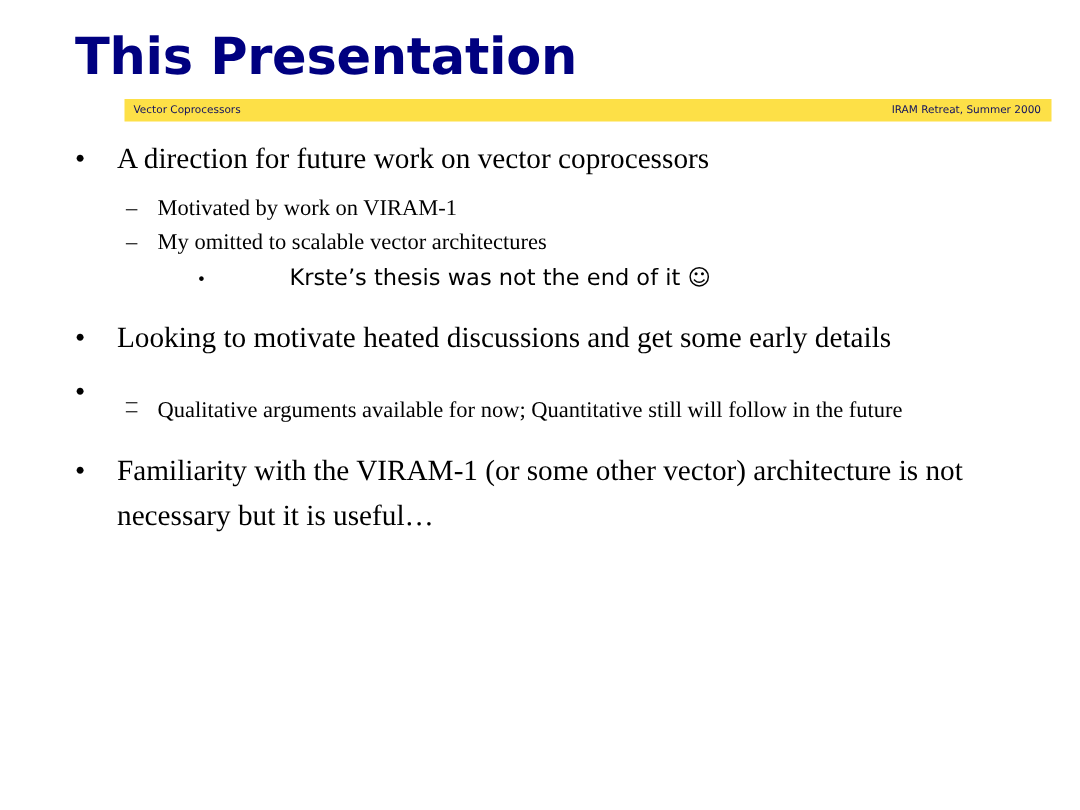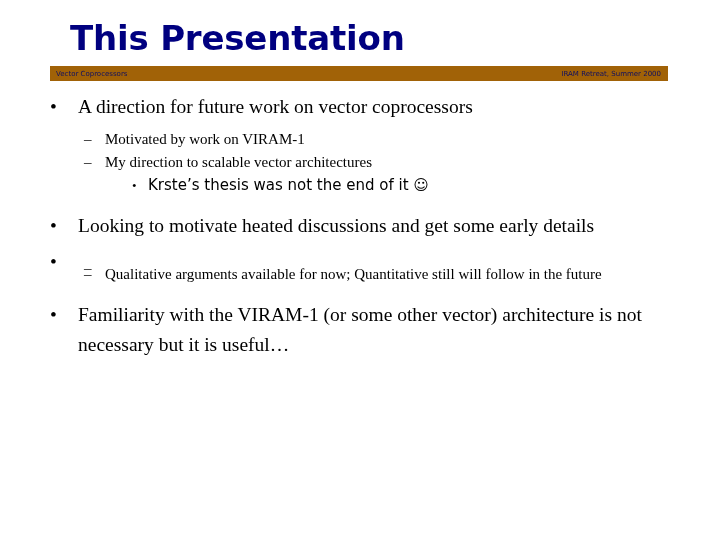--- a/index.html
+++ b/index.html
@@ -28,21 +28,20 @@
     position: absolute;
     left: 50px;
     top: 18px;
     font-family: "DejaVu Sans", "Liberation Sans", sans-serif;
     font-weight: bold;
     font-size: 34px;
     line-height: 40px;
     letter-spacing: -0.2px;
     color: #000080;
     white-space: nowrap;
-    margin-left: 20px;
   }
 
   
   #banner {
     position: absolute;
     left: 50px;
     top: 66px;
     width: 618px;
     height: 15px;
     background: #FB9A06;
@@ -130,51 +129,52 @@
   }
 
   
   .gap-sm { height: 6px; }
   .gap-md { height: 10px; }
   .gap-lg { height: 14px; }
 
   .smiley {
     font-family: "DejaVu Sans", sans-serif;
     font-size: 15px;
+    margin-left: 45px;
   }
 </style>
 </head>
 <body>
 
 <div id="slide" style="background: rgb(255, 255, 255);">
 
   <div id="slide-title" style="color: rgb(0, 0, 128);">This Presentation</div>
 
-  <div id="banner" style="background: #a16207;">
+  <div id="banner" style="background: #fde047; margin-left: 33px;">
     <span class="banner-left" style="color: rgb(16, 16, 96);">Vector Coprocessors</span>
     <span class="banner-right" style="color: rgb(16, 16, 96); text-align: right;">IRAM Retreat, Summer 2000</span>
   </div>
 
   <div id="body-outline">
 
     <div class="li lvl1" style="color: rgb(0, 0, 0);">
       <span class="bullet">•</span>
       <span class="txt">A direction for future work on vector coprocessors</span>
     </div>
 
     <div class="gap-sm"></div>
 
     <div class="li lvl2" style="color: rgb(0, 0, 0);">
       <span class="bullet">–</span>
       <span class="txt">Motivated by work on VIRAM-1</span>
     </div>
 
     <div class="li lvl2" style="color: rgb(0, 0, 0);">
       <span class="bullet">–</span>
-      <span class="txt">My direction to scalable vector architectures</span>
+      <span class="txt">My omitted to scalable vector architectures</span>
     </div>
 
     <div class="li lvl3" style="color: rgb(0, 0, 0);">
       <span class="bullet">•</span>
       <span class="txt smiley">Krste’s thesis was not the end of it ☺</span>
     </div>
 
     <div class="gap-lg"></div>
 
     <div class="li lvl1" style="color: rgb(0, 0, 0);">

